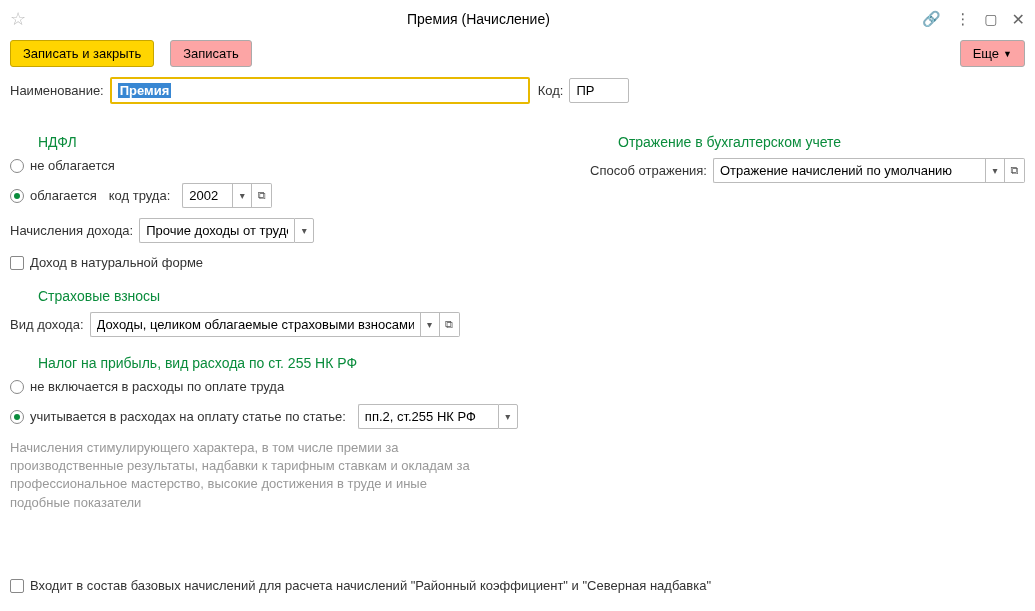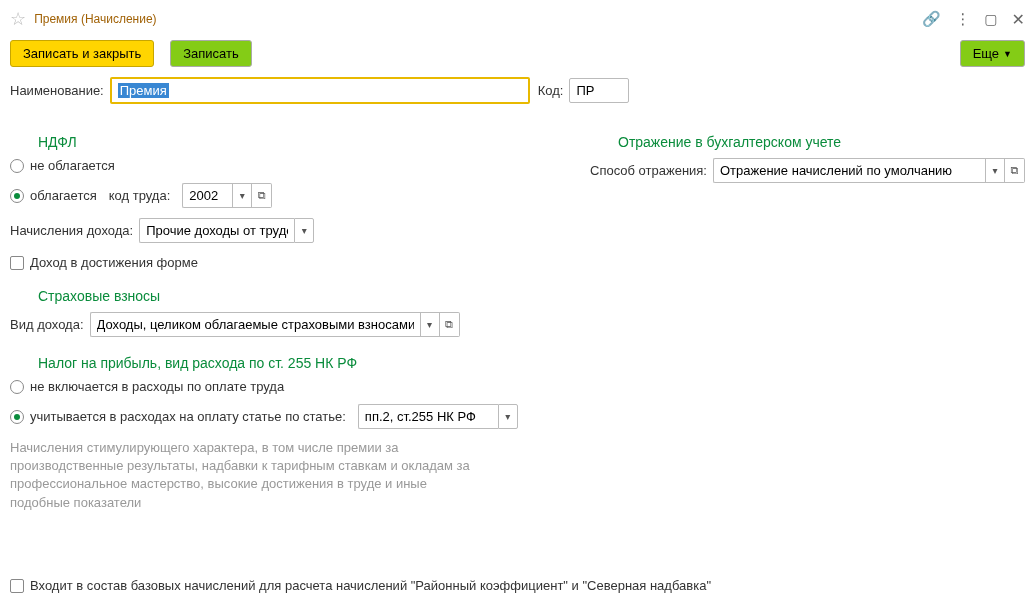--- a/index.html
+++ b/index.html
@@ -16,44 +16,45 @@
       display: flex;
       align-items: center;
       padding: 8px 10px 6px 10px;
     }
     .star-icon {
       color: #bbb;
       font-size: 18px;
       margin-right: 8px;
     }
     .window-title {
-      font-size: 12px;
-      color: #a16207;
+      font-size: 14px;
+      color: #000000;
       flex: 1;
+      text-align: center;
     }
     .window-controls {
       display: flex;
       align-items: center;
       gap: 14px;
     }
     .window-controls span, .window-controls svg {
       cursor: pointer;
       color: #666;
     }
     .toolbar {
       display: flex;
       align-items: center;
       padding: 4px 10px 10px 10px;
       gap: 16px;
     }
     .btn {
       border: 1px solid #aaa;
       border-radius: 3px;
       padding: 5px 12px;
-      background: #84cc16;
+      background: #fca5a5;
       cursor: pointer;
       font-size: 13px;
     }
     .btn-primary {
       background: #ffd500;
       border: 1px solid #c7a600;
       font-weight: normal;
     }
     .btn-more {
       margin-left: auto;
@@ -83,20 +84,21 @@
       border: 1px solid #bbb;
       border-radius: 2px;
       padding: 4px 6px;
       font-size: 13px;
       background: #fff;
     }
     .input-name {
       width: 420px;
       border: 2px solid #e8b900;
       background: #fff;
+      font-weight: bold;
     }
     .input-name-inner {
       background: #3887d3;
       color: #fff;
       padding: 0 2px;
     }
     .input-code {
       width: 60px;
     }
     .two-col {
@@ -246,21 +248,21 @@
       </div>
       <div class="row" style="margin-bottom:12px;">
         <span class="label">Начисления дохода:</span>
         <div class="field-combo">
           <input class="input" style="width: 155px;" value="Прочие доходы от трудов">
           <div class="combo-btn">▾</div>
         </div>
       </div>
       <div class="check-row" style="margin-bottom:18px;">
         <span class="checkbox"></span>
-        <span>Доход в достижения форме</span>
+        <span>Доход в натуральной форме</span>
       </div>
 
       <div class="section-title">Страховые взносы</div>
       <div class="row" style="margin-bottom:18px;">
         <span class="label">Вид дохода:</span>
         <div class="field-combo">
           <input class="input" style="width: 330px;" value="Доходы, целиком облагаемые страховыми взносами">
           <div class="combo-btn">▾</div>
           <div class="combo-btn">
               <span class="open-icon">⧉</span>

